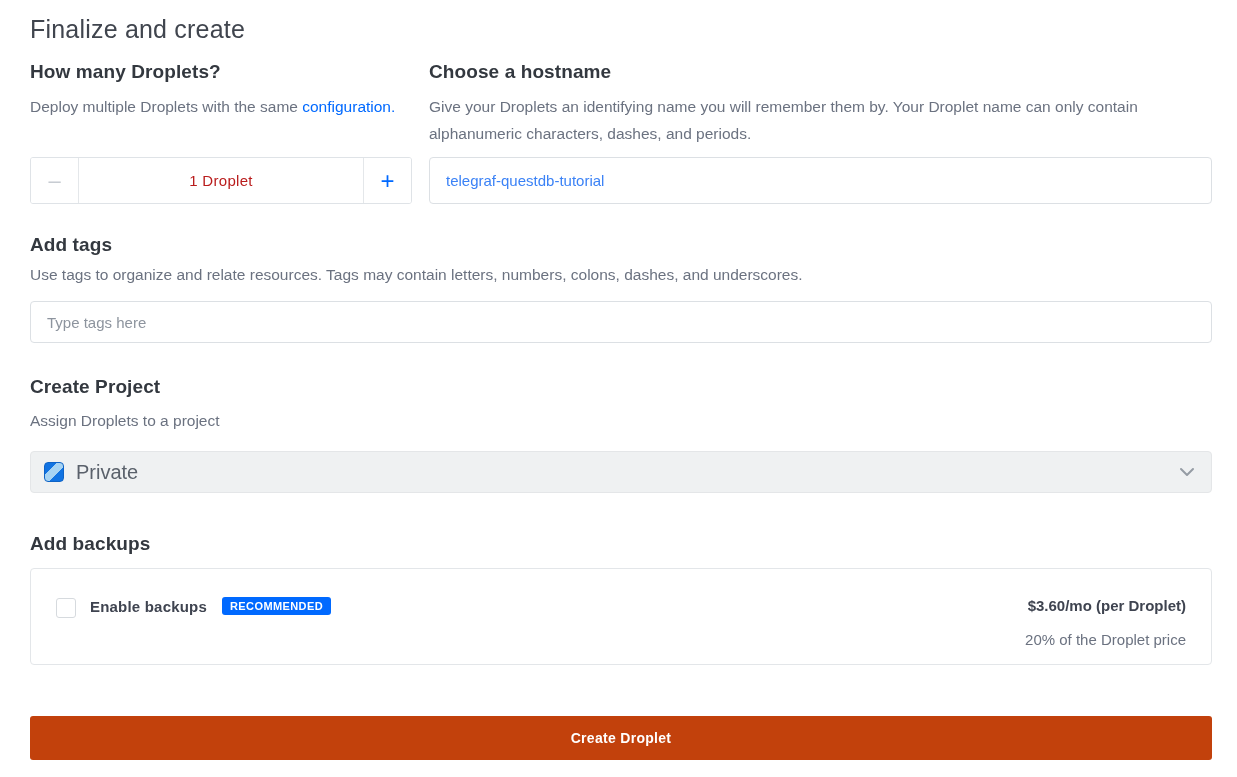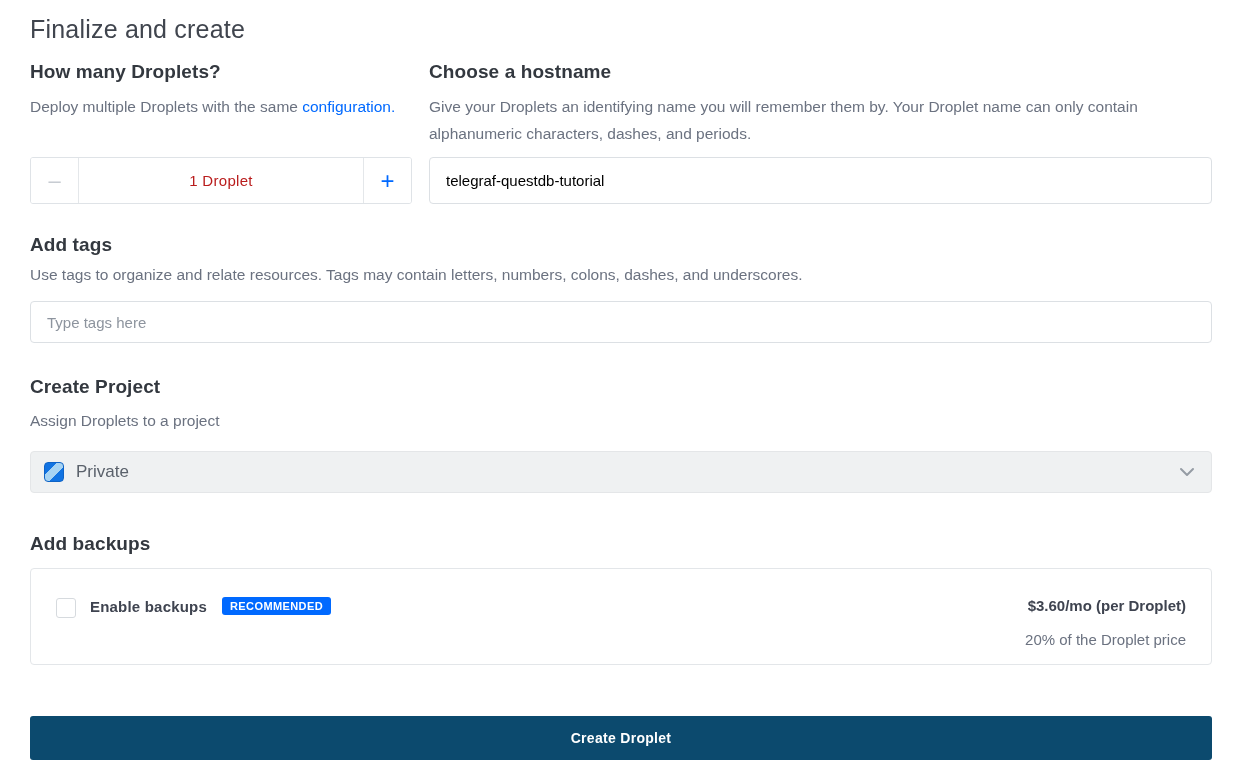--- a/index.html
+++ b/index.html
@@ -75,21 +75,21 @@
   }
 
   
   .text-input {
     width: 100%;
     border: 1px solid #dce0e4;
     border-radius: 4px;
     background: #fff;
     font-family: "Liberation Sans", sans-serif;
     font-size: 15px;
-    color: #000000;
+    color: #3b82f6;
     padding: 0 16px;
     outline: none;
   }
   .input-lg { height: 47px; }
   .input-md { height: 42px; }
   .text-input::placeholder { color: #8d949e; opacity: 1; }
 
   .section { margin-top: 29px; }
   .section .desc-line { margin-top: 8px; font-size: 15.5px; line-height: 20px; color: #6b7280; }
   .section .input-wrap { margin-top: 16px; }
@@ -110,21 +110,21 @@
     cursor: pointer;
   }
   .project-icon {
     width: 20px;
     height: 20px;
     border-radius: 4px;
     flex: none;
     background: linear-gradient(135deg, #1173e2 0%, #1173e2 32%, #a6d3f3 32%, #a6d3f3 62%, #1173e2 62%);
     border: 1px solid #0e63c6;
   }
-  .dropdown-label { margin-left: 12px; font-size: 17px; color: #5a616b; flex: 1; }
+  .dropdown-label { margin-left: 12px; font-size: 20px; color: #5a616b; flex: 1; }
   .chevron { flex: none; width: 16px; height: 10px; }
 
   
   .section-backups { margin-top: 39px; }
   .backups-card {
     margin-top: 12px;
     height: 97px;
     border: 1px solid #e3e6e9;
     border-radius: 4px;
     background: #fff;
@@ -159,21 +159,21 @@
   .backups-desc { margin-top: 5px; font-size: 15px; line-height: 20px; color: #6b7280; }
   .backups-price { margin-left: auto; text-align: right; flex: none; }
   .price-main { font-size: 15px; font-weight: 700; color: #3f4450; line-height: 18px; }
   .price-note { margin-top: 16px; font-size: 15px; color: #6b7280; line-height: 18px; }
 
   
   .create-btn {
     margin-top: 51px;
     width: 100%;
     height: 44px;
-    background: #0c4a6e;
+    background: #c2410c;
     border: none;
     border-radius: 3px;
     color: #ffffff;
     font-family: "Liberation Sans", sans-serif;
     font-size: 14px;
     font-weight: 700;
     letter-spacing: 0.3px;
     cursor: pointer;
     display: flex;
     align-items: center;

